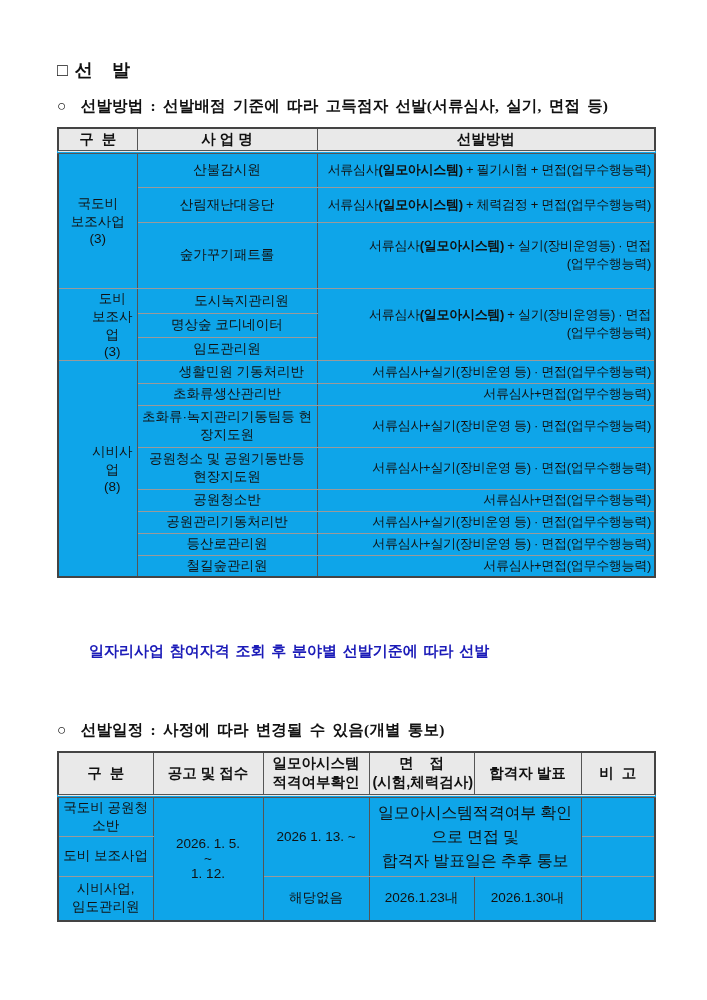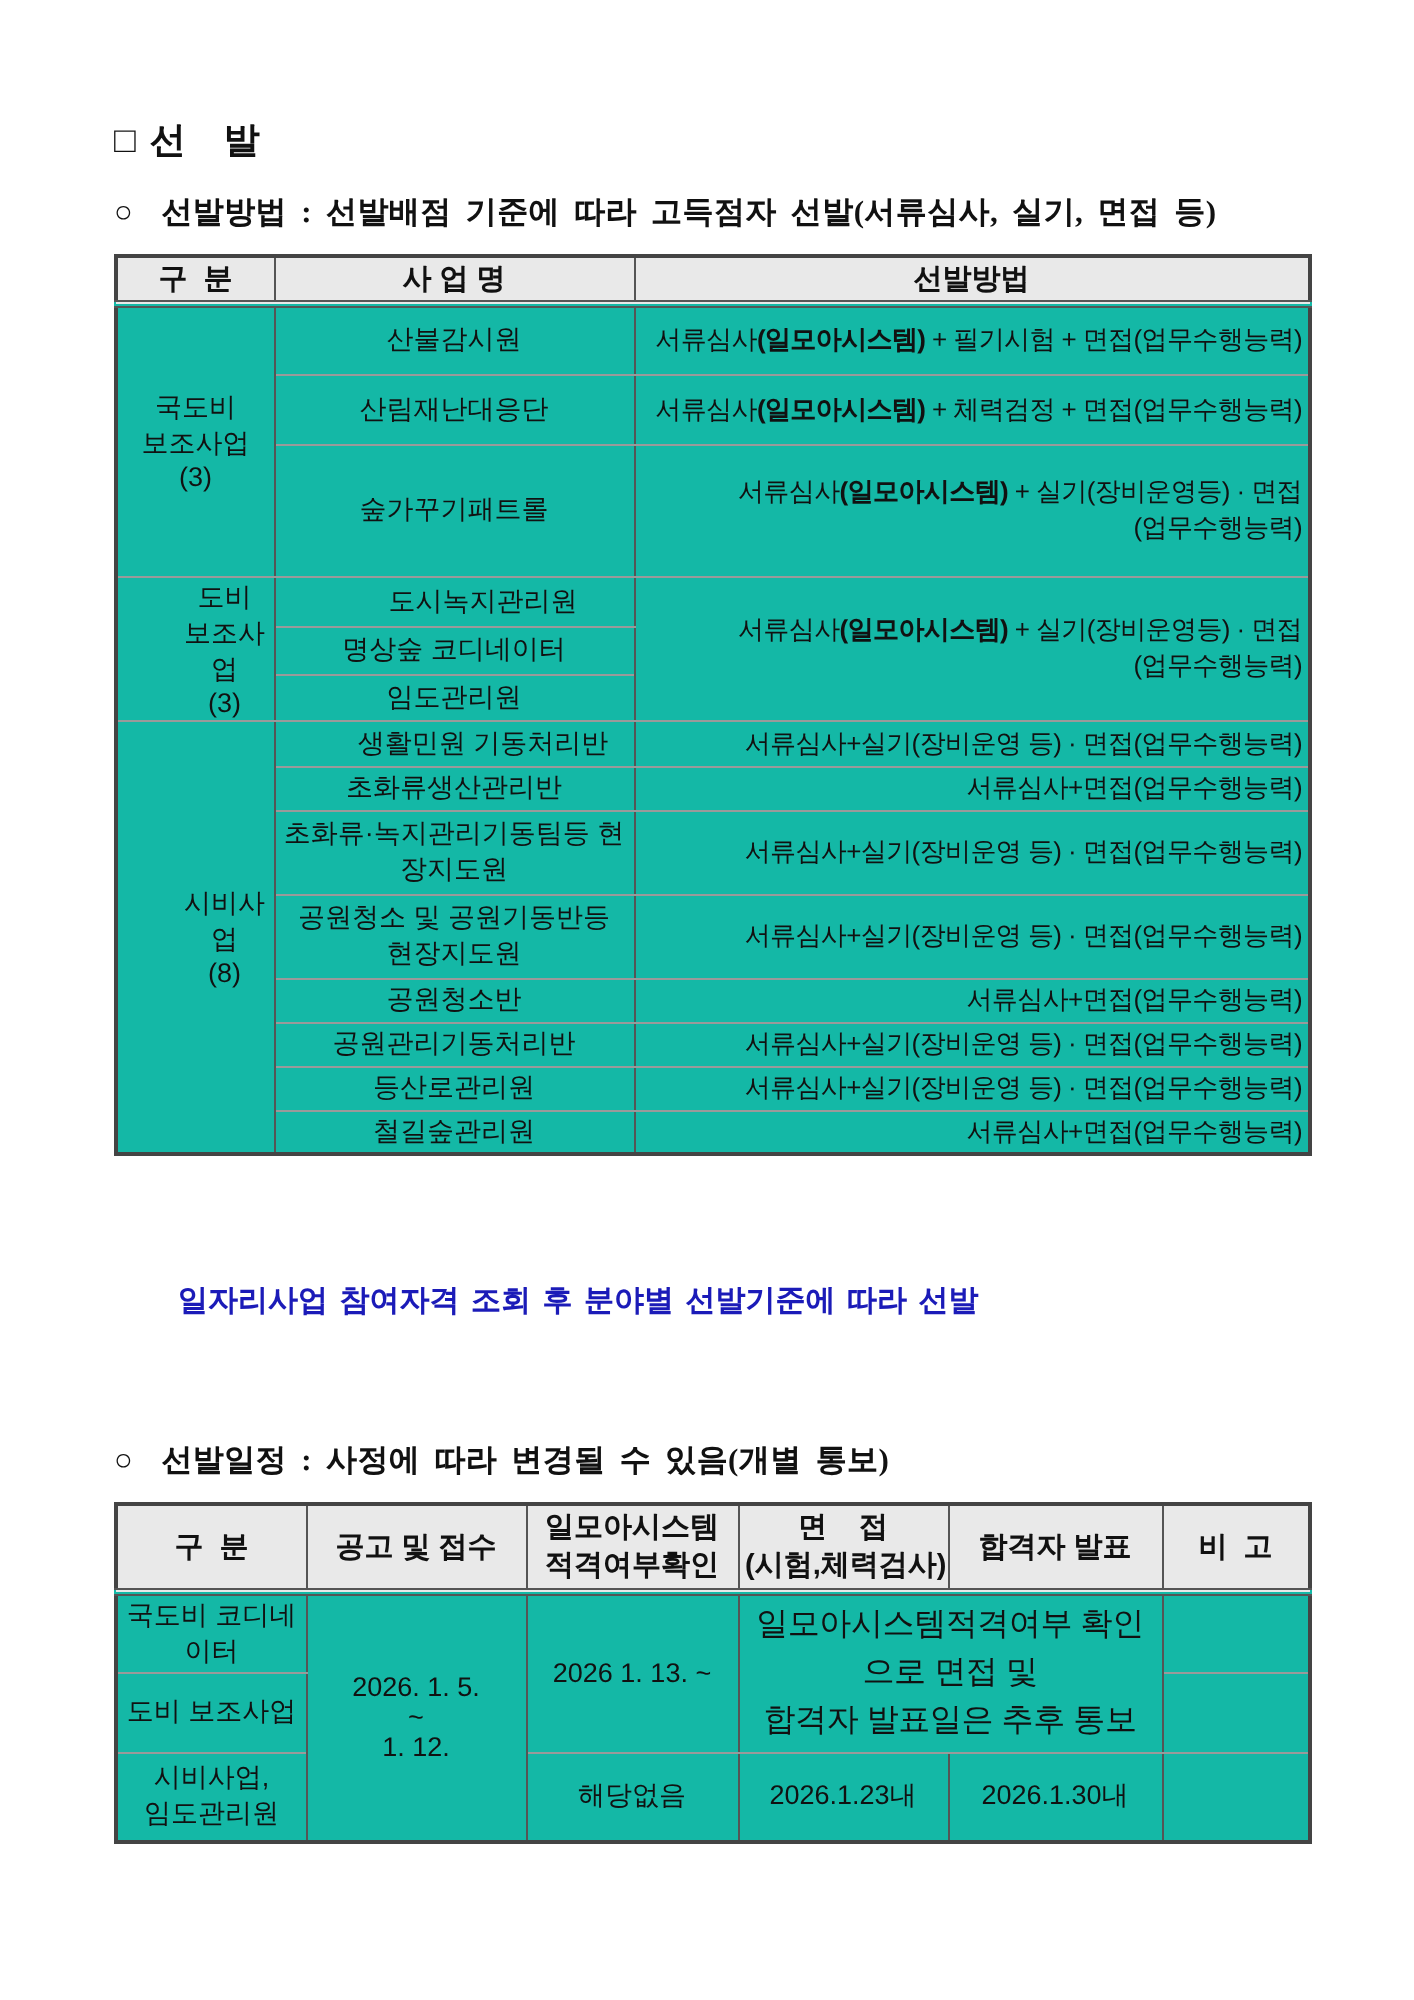--- a/index.html
+++ b/index.html
@@ -6,21 +6,21 @@
   html,body { background:#fff; }
   .page {
     width:707px; height:1000px; background:#fff; position:relative;
     font-family:"Liberation Serif", serif; color:#111;
     padding:58px 53px 0 57px; overflow:hidden;
   }
   .title { font-size:18px; font-weight:bold; white-space:pre; letter-spacing:1px; margin-bottom:14px; font-family:"Liberation Sans",sans-serif; }
   .bullet-line { font-size:15.5px; font-weight:bold; white-space:pre; word-spacing:3px; letter-spacing:.2px; margin-bottom:10px; }
   .sub-line { font-size:15px; white-space:pre; word-spacing:3px; padding-left:14px; margin-bottom:14px; }
 
-  table { border-collapse:collapse; table-layout:fixed; width:597px; background:#14b8a6; }
+  table { border-collapse:collapse; table-layout:fixed; width:597px; background:#0ea5e9; }
   .t1 { font-family:"Liberation Sans",sans-serif; font-size:13.5px; border:2px solid #444; margin-bottom:17px; }
   .t2 { font-family:"Liberation Sans",sans-serif; font-size:13.5px; border:2px solid #444; margin-bottom:18px; }
   th, td { border-left:1px solid #555; border-right:1px solid #555; border-top:1px solid #9a9a9a; border-bottom:1px solid #9a9a9a; text-align:center; vertical-align:middle; padding:1px 3px; }
   thead th { background:var(--header_bg,#e9e9e9); font-weight:bold; font-size:14.5px; border-bottom:4px double #555; border-top:2px solid #444; }
   .pre { white-space:pre-line; }
   .sp { white-space:pre; }
   .gline td { border-top:1.6px solid #444;padding-left:32px; }
   .b { font-weight:bold; }
   .method { font-size:13px; letter-spacing:-.3px;text-align:right; }
   .t2 .small-note { font-size:16px; line-height:1.5; letter-spacing:-.2px; }
@@ -139,21 +139,21 @@
         <th class="sp">일모아시스템
 적격여부확인</th>
         <th class="sp">면    접
 (시험,체력검사)</th>
         <th class="sp">합격자 발표</th>
         <th class="sp">비  고</th>
       </tr>
     </thead>
     <tbody>
       <tr style="height:39px">
-        <td>국도비 코디네이터</td>
+        <td>국도비 공원청소반</td>
         <td class="pre" rowspan="3">2026. 1. 5.
 ~
 1. 12.</td>
         <td rowspan="2">2026 1. 13. ~</td>
         <td class="pre small-note" rowspan="2" colspan="2">일모아시스템적격여부 확인으로 면접 및
 합격자 발표일은 추후 통보</td>
         <td></td>
       </tr>
       <tr style="height:40px">
         <td>도비 보조사업</td>

